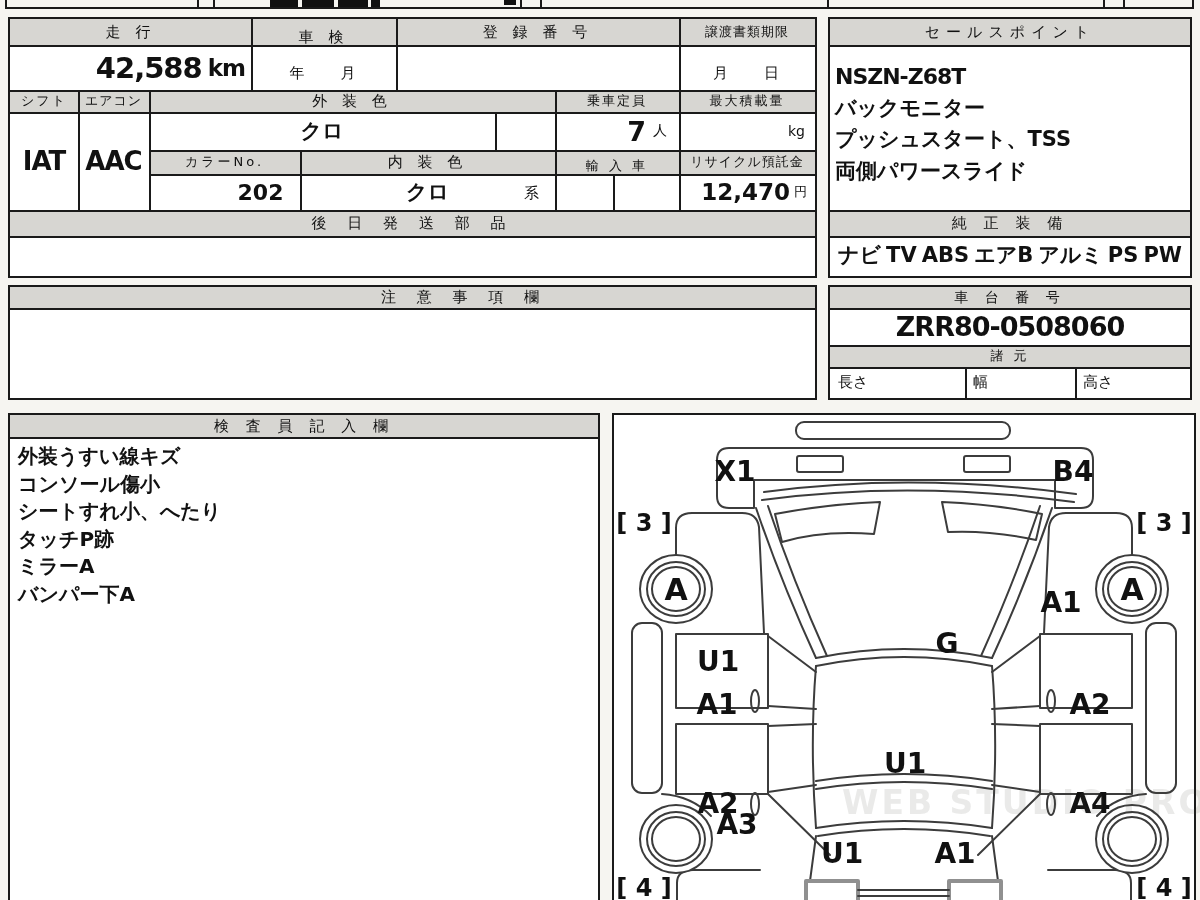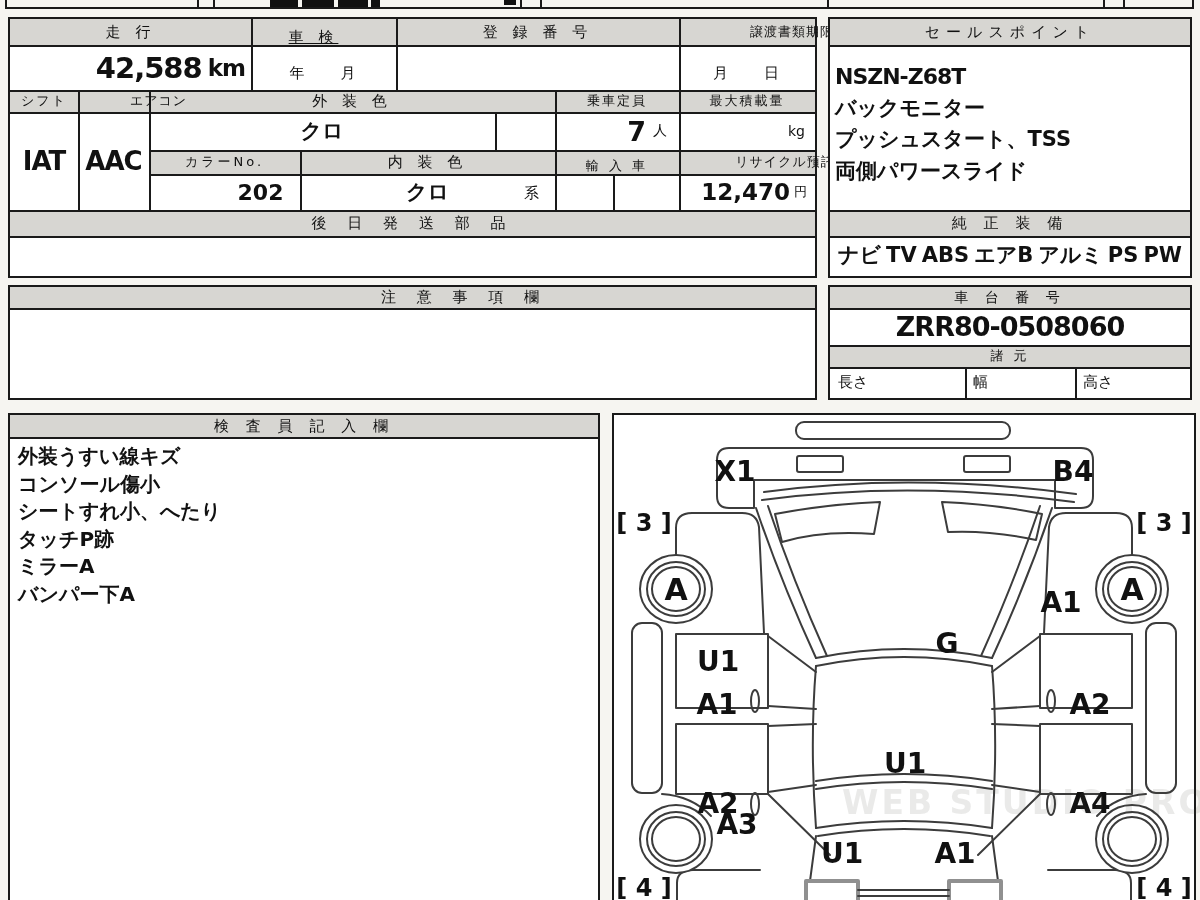--- a/index.html
+++ b/index.html
@@ -8,21 +8,21 @@
     background:#f6f5f1; color:#111;
     font-family:"DejaVu Sans","Liberation Sans",sans-serif;
   }
   .box { position:absolute; background:#fff; border:2px solid #1a1a1a; box-sizing:border-box; }
   .hl { position:absolute; background:#1a1a1a; height:2px; }
   .vl { position:absolute; background:#1a1a1a; width:2px; }
   .gray { position:absolute; background:#d7d6d2; }
   .lbl { position:absolute; display:flex; align-items:center; justify-content:center;
          font-size:15px; letter-spacing:5px; white-space:nowrap; }
   .lbl.small { font-size:13px; }
-  .ls1 { letter-spacing:1px;margin-left:45px; } .ls2 { letter-spacing:2px; } .ls3 { letter-spacing:3px; }
+  .ls1 { letter-spacing:1px; } .ls2 { letter-spacing:2px; } .ls3 { letter-spacing:3px; }
   .ls8 { letter-spacing:8px; } .ls6 { letter-spacing:6px; }
   .val { position:absolute; display:flex; align-items:center; font-weight:bold; white-space:nowrap; }
   .val.center { justify-content:center; }
   .val.right { justify-content:flex-end; }
   .unit { font-weight:normal; font-size:14px; margin-left:7px; }
   .frag { position:absolute; background:#111; }
   .sales-line { line-height:31.5px; font-size:21px; font-weight:bold; white-space:nowrap; }
   .insp-line { line-height:27.5px; font-size:20px; font-weight:bold; white-space:nowrap; }
   .equip { position:absolute; display:flex; justify-content:space-between; align-items:center;
            font-weight:bold; font-size:21px; }
@@ -70,21 +70,21 @@
     <div class="vl" style="left:386px;top:0;height:71px;"></div>
     <div class="vl" style="left:669px;top:0;height:191px;"></div>
     <div class="vl" style="left:68px;top:71px;height:120px;"></div>
     <div class="vl" style="left:139px;top:71px;height:120px;"></div>
     <div class="vl" style="left:545px;top:71px;height:120px;"></div>
     <div class="vl" style="left:485px;top:93px;height:38px;"></div>
     <div class="vl" style="left:290px;top:131px;height:60px;"></div>
     <div class="vl" style="left:603px;top:155px;height:36px;"></div>
 
     <div class="lbl" style="left:0;top:0;width:241px;height:26px;">走 行</div>
-    <div class="lbl" style="left:231px;top:0;width:145px;height:36px;text-decoration:underline;">車 検</div>
+    <div class="lbl" style="left:241px;top:0;width:145px;height:36px;">車 検</div>
     <div class="lbl" style="left:386px;top:0;width:283px;height:26px;">登 録 番 号</div>
     <div class="lbl small ls1" style="left:669px;top:0;width:136px;height:26px;">譲渡書類期限</div>
 
     <div class="val right" style="left:0;top:26px;width:235px;height:45px;font-size:29px;letter-spacing:-1px;">
       <span>42,588</span>
       <span style="font-size:23px;margin-left:6px;font-weight:bold;">km</span>
     </div>
     <div class="lbl" style="left:241px;top:38px;width:145px;height:33px;letter-spacing:2px;">年　　月</div>
     <div class="lbl" style="left:386px;top:26px;width:283px;height:45px;"></div>
     <div class="lbl" style="left:669px;top:38px;width:136px;height:33px;letter-spacing:2px;">月　　日</div>

